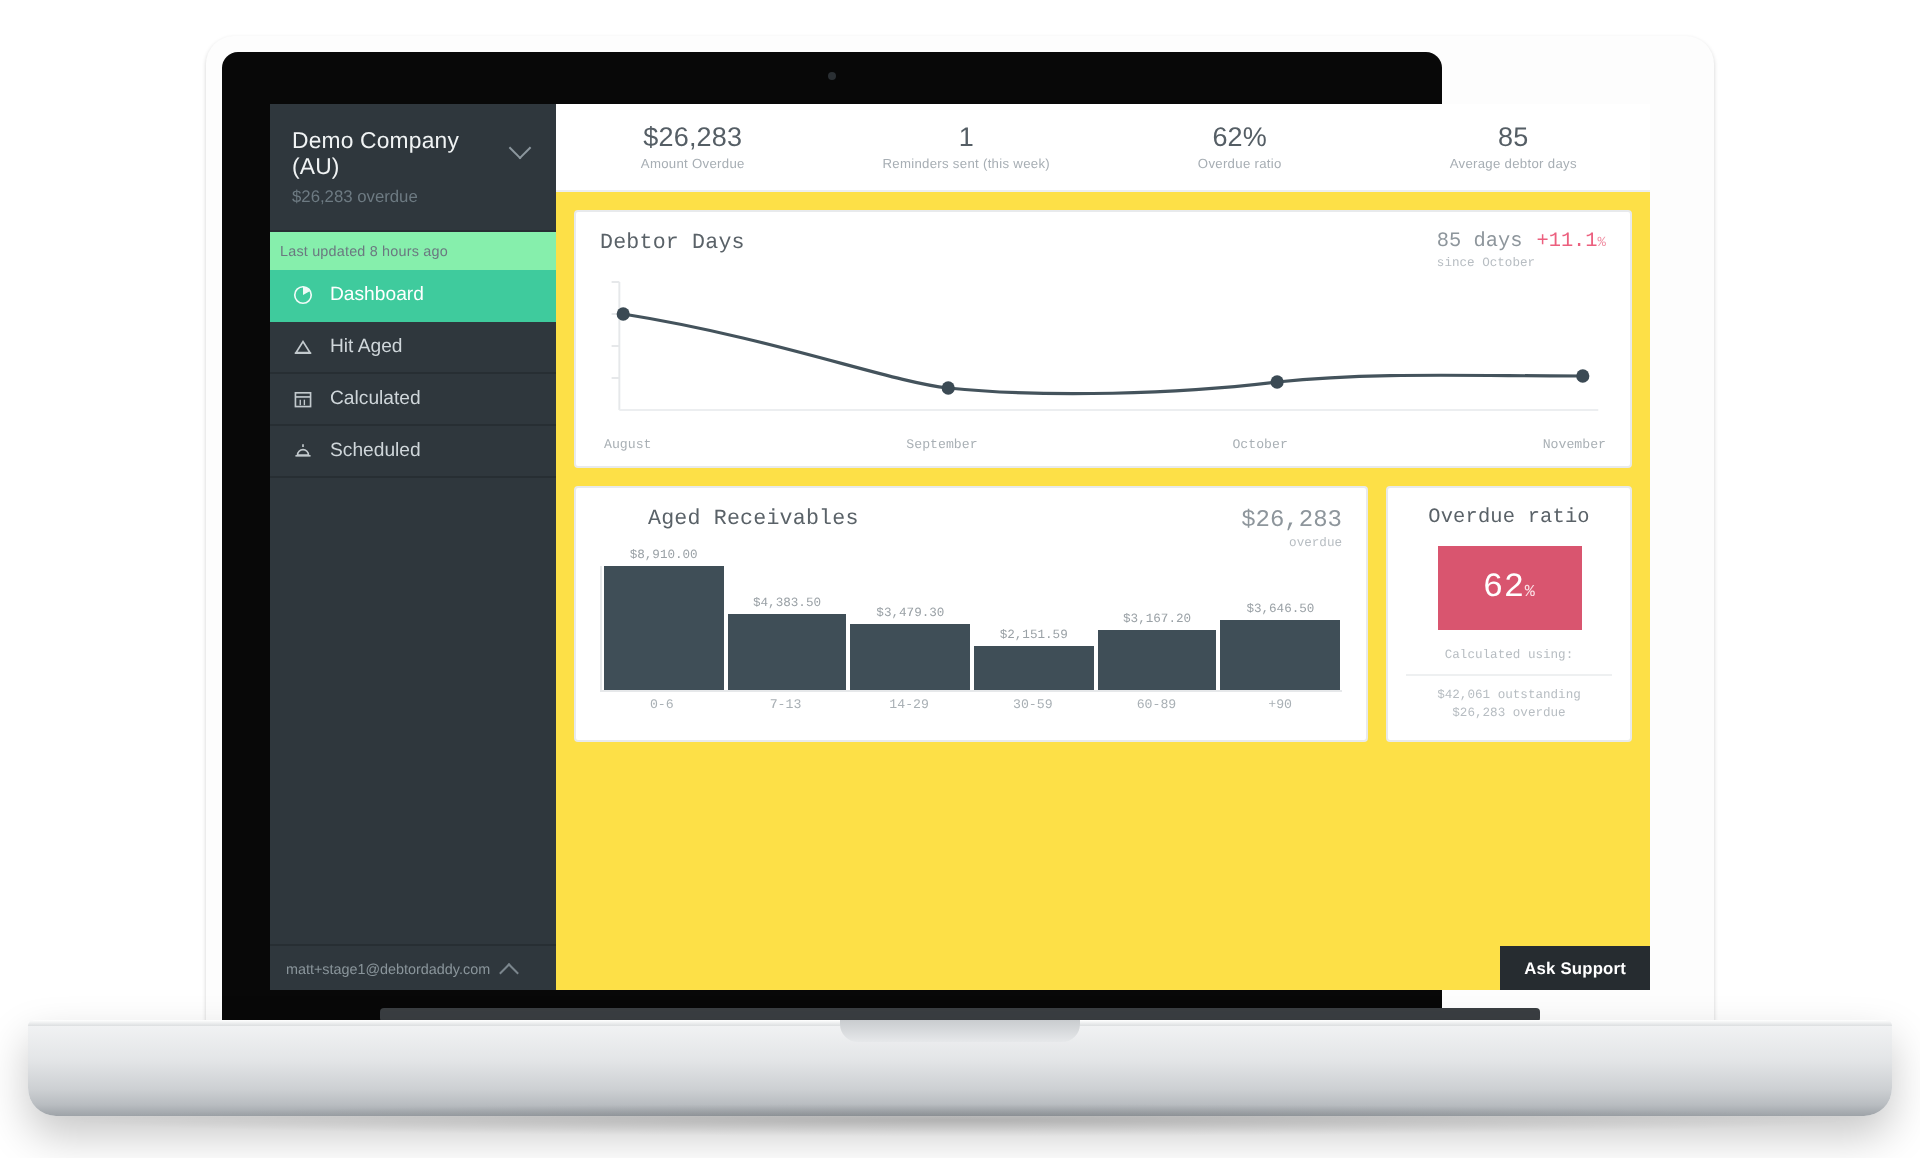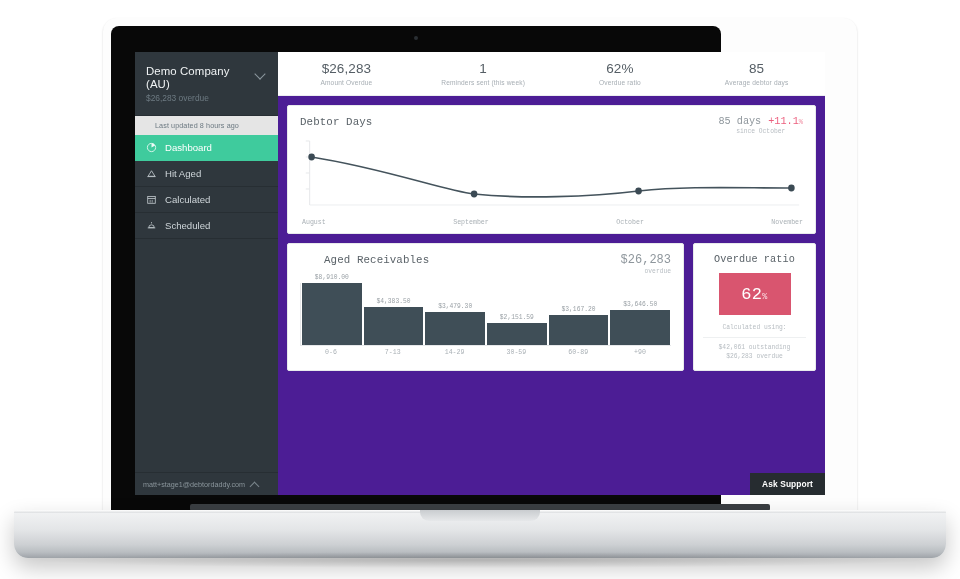--- a/index.html
+++ b/index.html
@@ -69,22 +69,22 @@
   .company-sub{color:#6d7a82;font-size:8.4px;margin-top:2px;line-height:10px;}
   .chev-down{
     width:13px;height:13px;margin-top:2px;flex-shrink:0;position:relative;
   }
   .chev-down:before{
     content:"";position:absolute;left:1px;top:3px;width:7px;height:7px;
     border-right:1px solid #8c979e;border-bottom:1px solid #8c979e;
     transform:rotate(45deg);
   }
   .updated{
-    padding:5px 20px 5px;color:#6b7880;font-size:7.2px;letter-spacing:.1px;
-    background:#e5e5e5;
+    padding:5px 5px 5px;color:#6b7880;font-size:7.2px;letter-spacing:.1px;
+    background:#86efac;
   }
   .navlist{display:flex;flex-direction:column;}
   .navitem{
     display:flex;align-items:center;gap:8px;height:25px;padding:0 11px;
     color:#cfd6da;font-size:9.6px;border-bottom:1px solid #272e33;
   }
   .navitem.active{background:#3fcb9d;color:#ffffff;border-bottom-color:#3fcb9d;}
   .navicon{width:11px;height:11px;flex-shrink:0;opacity:.92;display:block;}
   .nav-spacer{flex:1;background:#2f373d;}
   .account{
@@ -93,38 +93,38 @@
   }
   .account-mail{color:#8a959b;font-size:7.2px;white-space:nowrap;overflow:hidden;}
   .chev-up{width:10px;height:10px;position:relative;flex-shrink:0;}
   .chev-up:before{
     content:"";position:absolute;left:1px;top:4px;width:6px;height:6px;
     border-left:1px solid #7b868d;border-top:1px solid #7b868d;
     transform:rotate(45deg);
   }
 
   
-  .main{flex:1;background:#4c1d95;position:relative;display:flex;flex-direction:column;min-width:0;}
+  .main{flex:1;background:#fde047;position:relative;display:flex;flex-direction:column;min-width:0;}
   .statbar{
     display:flex;border-bottom:1px solid #eceef0;padding:9px 0 9px;background:#fff;
   }
   .stat{flex:1;text-align:center;}
   .stat-val{color:#555e65;font-size:13.5px;letter-spacing:.1px;line-height:15px;}
   .stat-lbl{color:#a7aeb4;font-size:6.6px;margin-top:3px;letter-spacing:.15px;}
 
   .content{padding:9px 9px 0 9px;font-family:Liberation Mono, monospace;}
   .card{
     border:1px solid #e8eaec;background:#fff;border-radius:2px;
   }
 
   
   .dd-card{padding:10px 12px 6px 12px;}
   .dd-head{display:flex;align-items:flex-start;}
   .dd-title{color:#5a6268;font-size:10.8px;flex:1;letter-spacing:.1px;}
-  .dd-right{text-align:center;}
+  .dd-right{text-align:left;}
   .dd-val-line{display:flex;align-items:baseline;gap:7px;justify-content:flex-end;}
   .dd-days{color:#8e969c;font-size:10.2px;}
   .dd-delta{color:#ec5f7e;font-size:10.2px;}
   .dd-delta .pct{font-size:7px;color:#f090a4;}
   .dd-since{color:#b7bdc2;font-size:6.3px;margin-top:1px;}
 
   .linewrap{position:relative;height:88px;margin-top:4px;}
   .linesvg{display:block;width:100%;height:78px;}
   .xlabels{display:flex;justify-content:space-between;padding:2px 0 0 2px;}
   .xlabels span{color:#a9b0b5;font-size:6.6px;}

